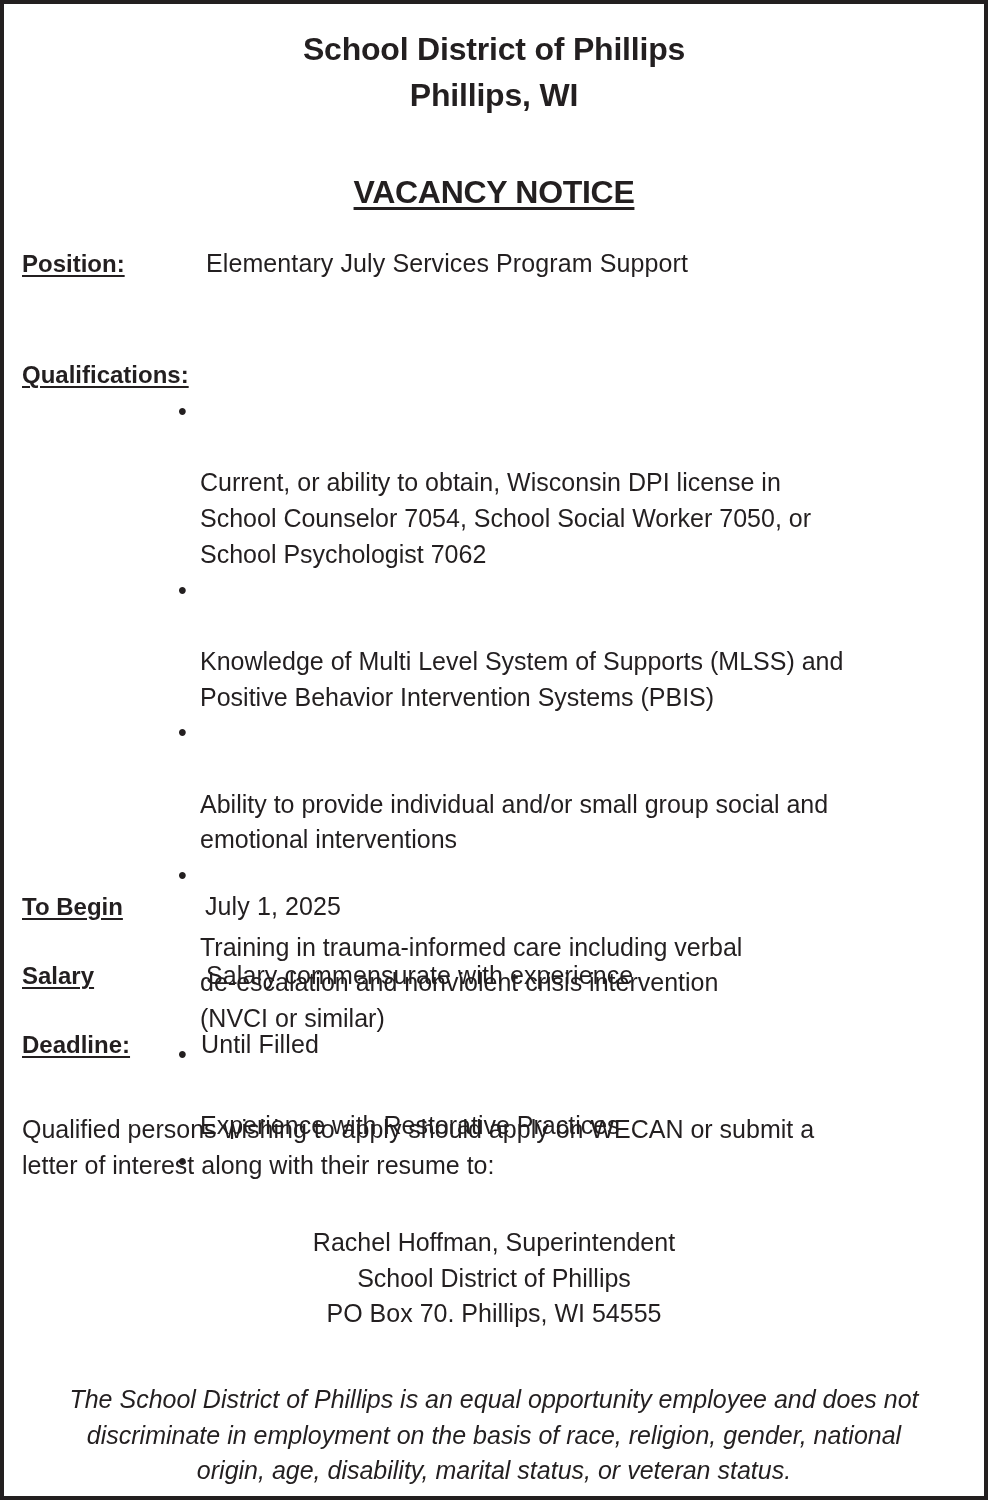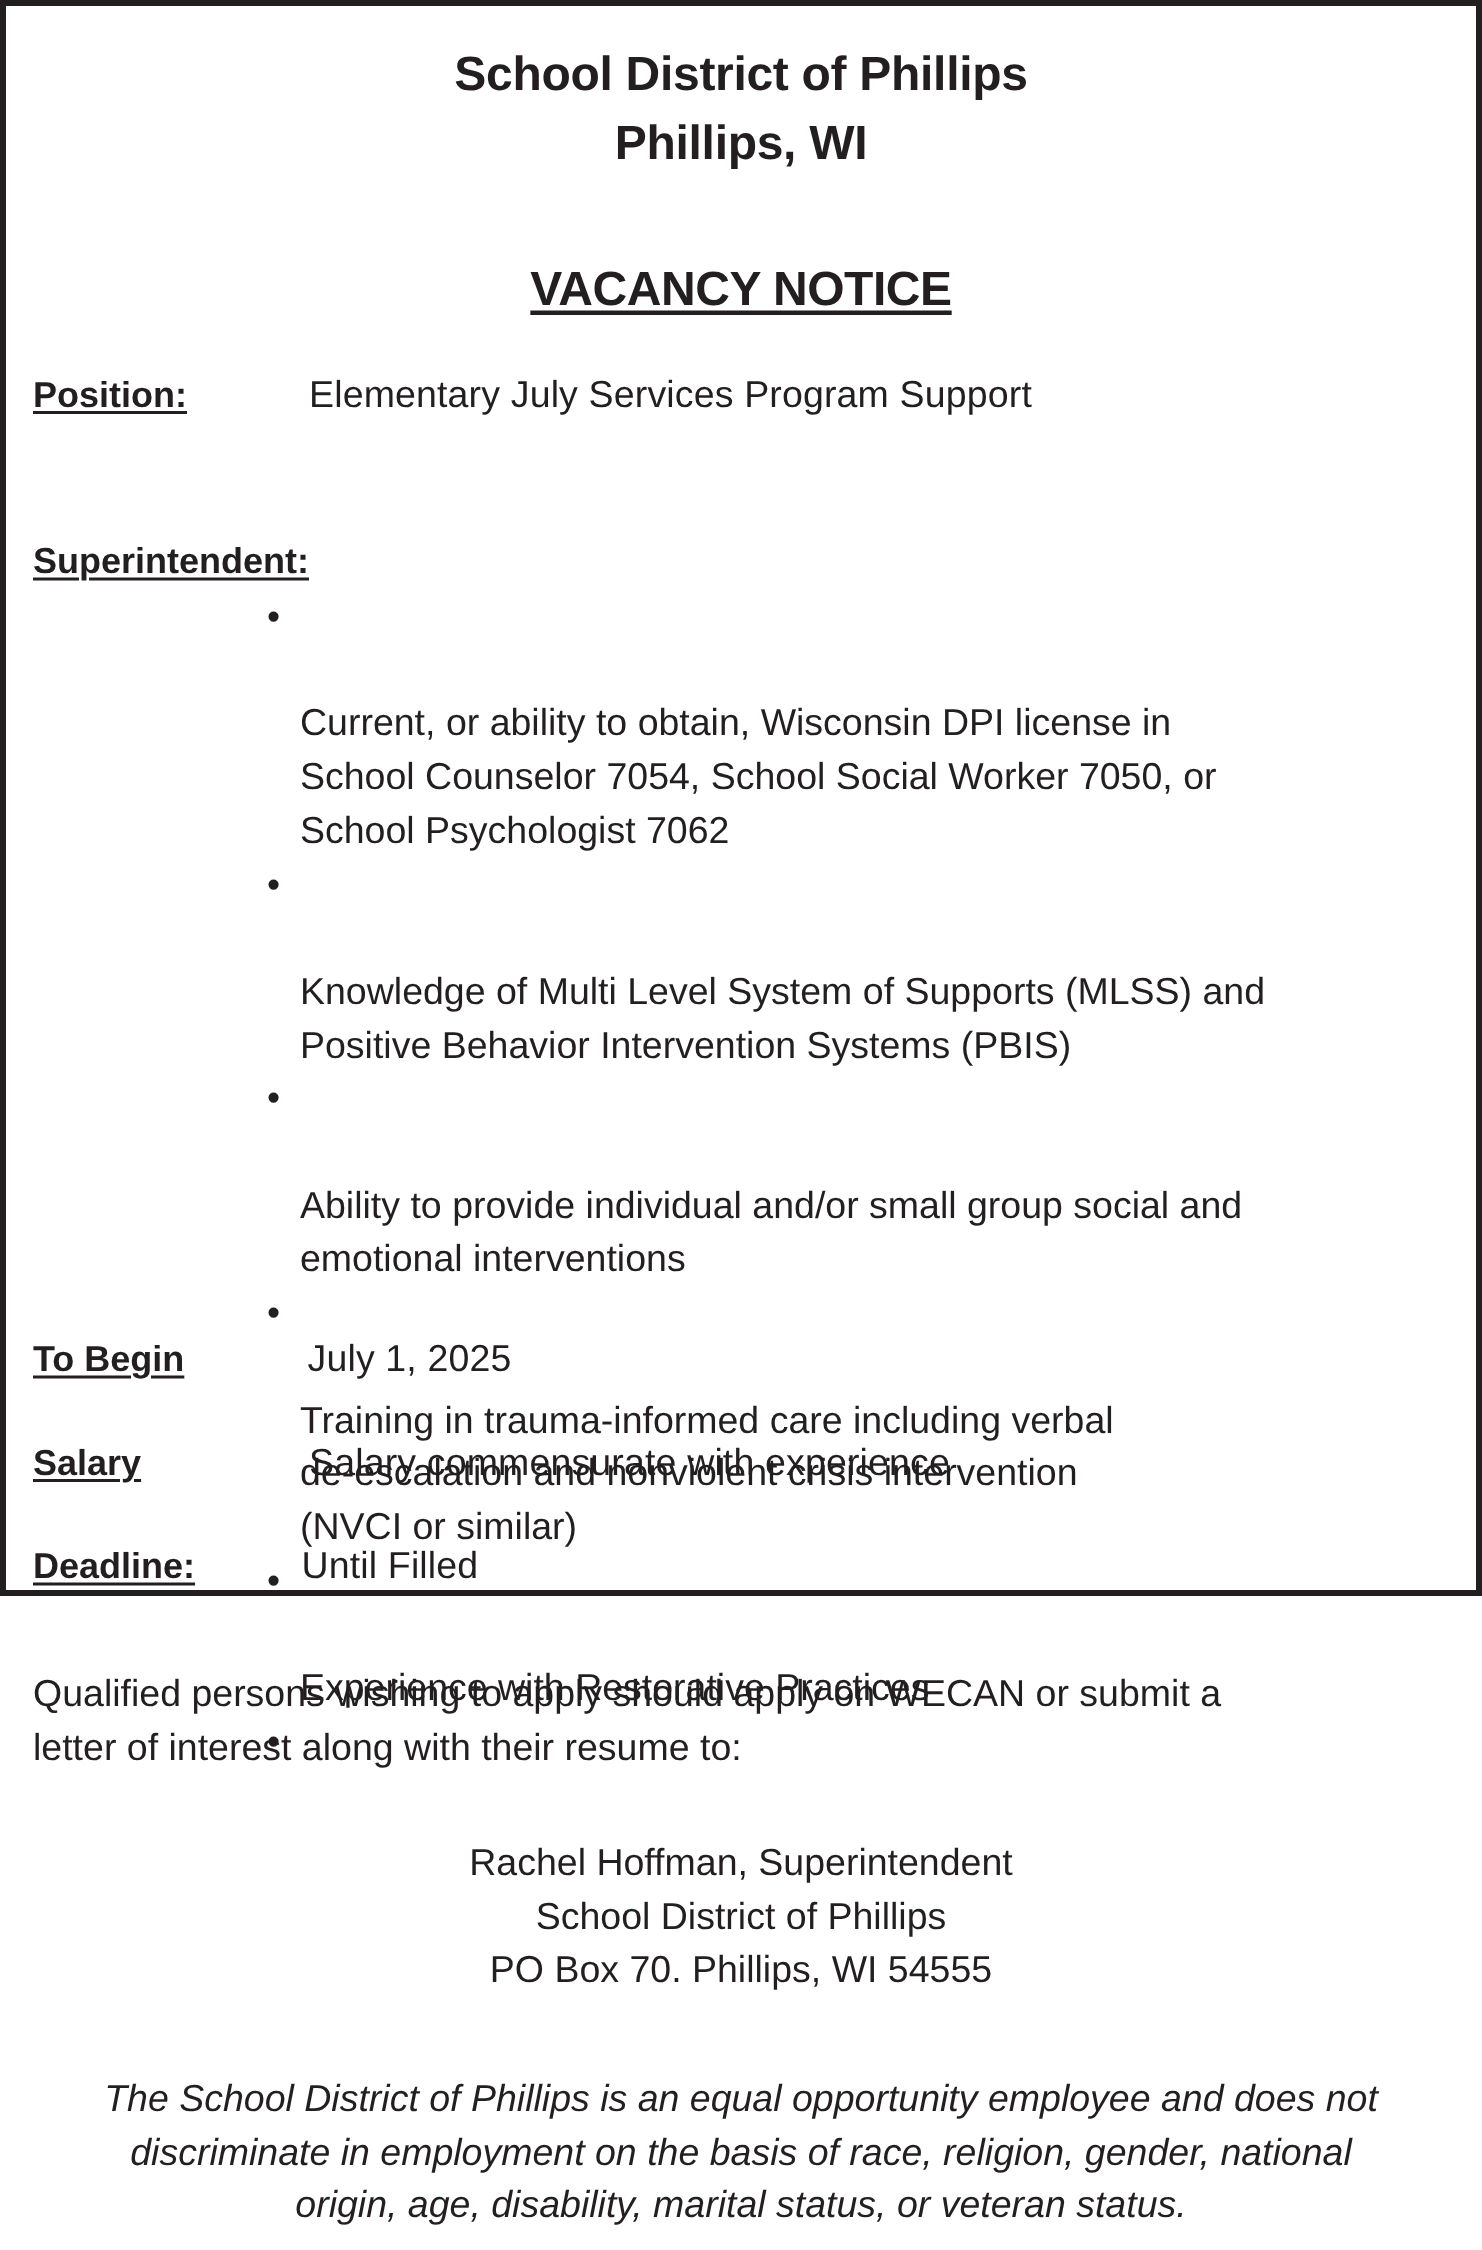--- a/index.html
+++ b/index.html
@@ -1,19 +1,19 @@
 <!DOCTYPE html>
 <html><head>
 <meta charset="utf-8">
 <style>
   html, body { margin: 0; padding: 0; background: #ffffff; }
   body { width: 988px; height: 1500px; position: relative; overflow: hidden; }
   .page {
     position: absolute; left: 0; top: 0;
-    width: 988px; height: 1064px;
+    width: 988px; height: 1500px;
     box-sizing: border-box;
     border: 4px solid #231f20;
     background: #ffffff;
     color: #231f20;
     font-family: "Liberation Sans", sans-serif;
   }
   .abs { position: absolute; white-space: nowrap; }
   .center { left: 0; right: 0; text-align: center; }
   .title { font-weight: bold; font-size: 32px; line-height: 46px; letter-spacing: -0.2px; }
   .notice { font-weight: bold; font-size: 32px; text-decoration: underline; text-decoration-thickness: 3px; text-underline-offset: 4px; letter-spacing: -0.3px; }
@@ -33,21 +33,21 @@
   <div class="abs center title" style="top:22px;">School District of Phillips</div>
   <div class="abs center title" style="top:68px;">Phillips, WI</div>
 
   <div class="abs center" style="top:170px;">
     <span class="notice">VACANCY NOTICE</span>
   </div>
 
   <div class="abs label" style="left:18px; top:246px;">Position:</div>
   <div class="abs value" style="left:202px; top:245px;">Elementary July Services Program Support</div>
 
-  <div class="abs label" style="left:18px; top:357px;">Superintendent:</div>
+  <div class="abs label" style="left:18px; top:357px;">Qualifications:</div>
 
   <ul class="bullets">
     <li>
       <span class="bullet-dot">•</span>
       <span>Current, or ability to obtain, Wisconsin DPI license in
 School Counselor 7054, School Social Worker 7050, or
 School Psychologist 7062</span>
     </li>
     <li>
       <span class="bullet-dot">•</span>

